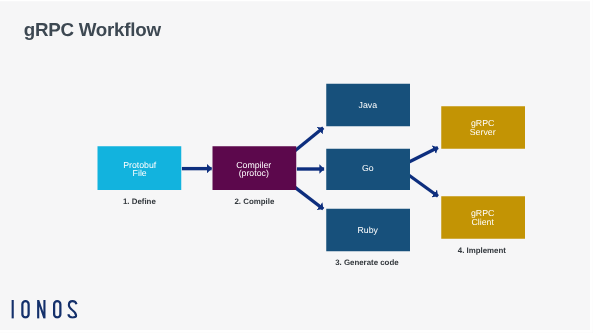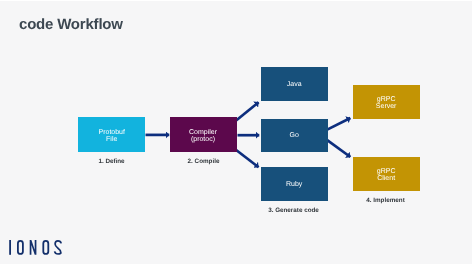--- a/index.html
+++ b/index.html
@@ -54,21 +54,21 @@
     left: 9px; top: 239px;
     width: 53.6px; height: 14.8px;
   }
   #logo svg { display: block; }
 </style>
 </head>
 <body>
 
 <div id="slide">
 
-  <div id="title">code Workflow</div>
+  <div id="title">gRPC Workflow</div>
 
   <svg id="arrows" viewBox="0 0 474 266">
     <defs>
       <marker id="ah" markerWidth="1.45" markerHeight="2.85" refX="1.4" refY="1.425" orient="auto" markerUnits="strokeWidth">
         <path d="M0,0 L1.45,1.425 L0,2.85 Z" fill="#0d2e7e"></path>
       </marker>
     </defs>
     <g stroke="#0d2e7e" stroke-width="2.7" fill="none" marker-end="url(#ah)">
       <line x1="145.5" y1="134.9" x2="169.3" y2="134.9"></line>
       <line x1="235.5" y1="121" x2="258.6" y2="102.2"></line>

